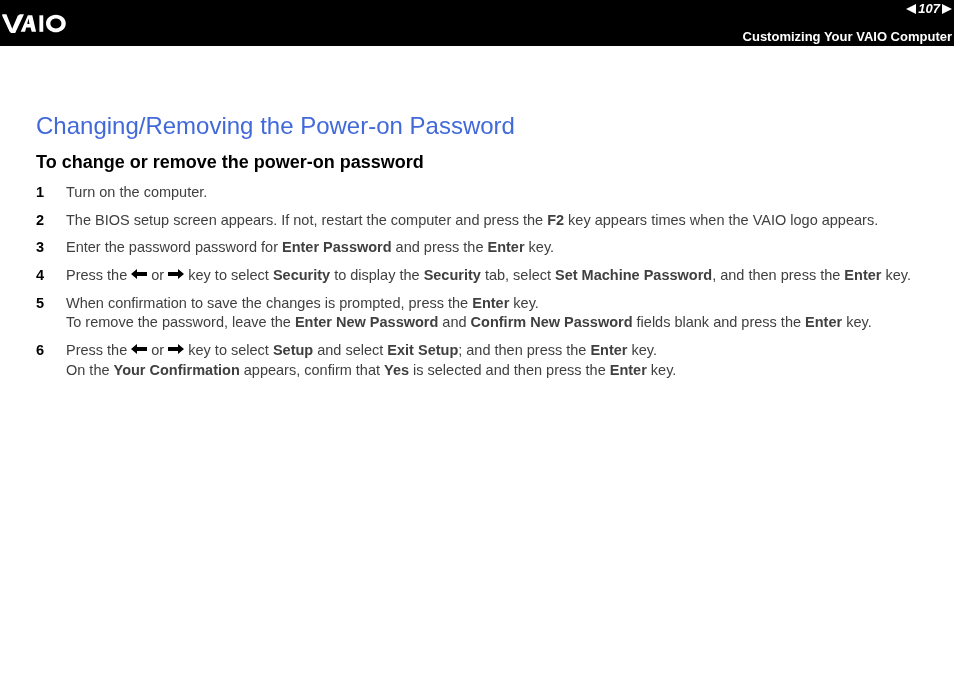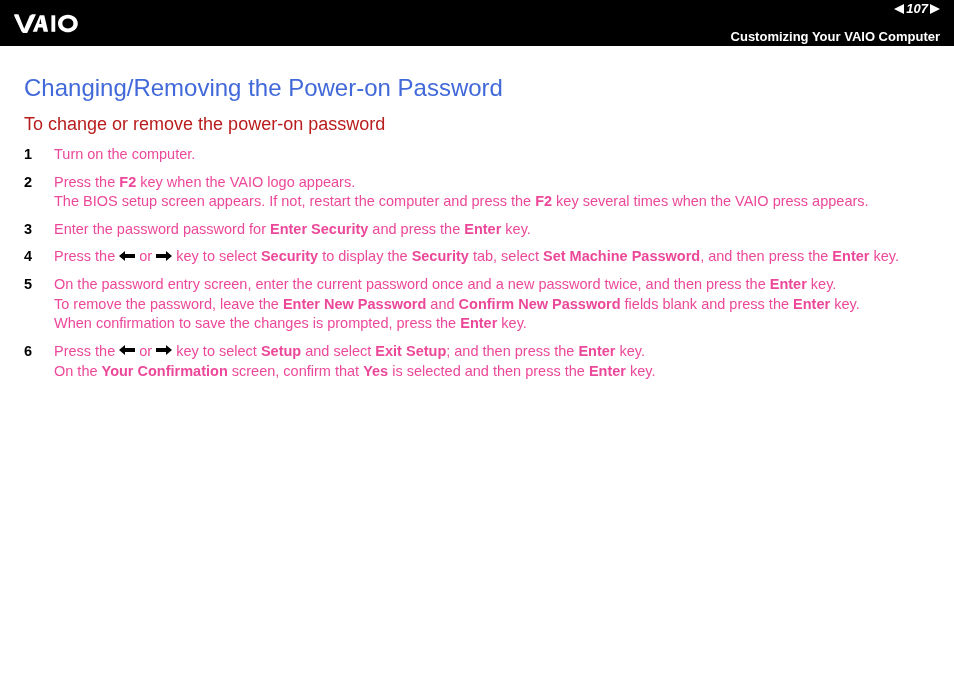--- a/index.html
+++ b/index.html
@@ -10,21 +10,21 @@
     width: 954px;
     height: 674px;
     overflow: hidden;
   }
   .header {
     background: #000;
     height: 46px;
     display: flex;
     justify-content: space-between;
     align-items: center;
-    padding: 0 14px;
+    padding: 0 2px;
     color: #fff;
   }
   .logo {
     display: flex;
     align-items: center;
   }
   .logo svg {
     height: 22px;
     width: auto;
   }
@@ -49,47 +49,49 @@
     width: 10px;
     height: 10px;
     display: block;
   }
   .section-label {
     font-weight: bold;
     font-size: 13px;
     margin-top: 12px;
   }
   .content {
-    padding: 28px 36px 0 24px;
+    padding: 28px 36px 0 36px;
+    margin-top: 38px;
   }
   h1 {
     color: #4169d9;
     font-weight: normal;
     font-size: 24px;
     margin: 0 0 12px 0;
   }
   .subtitle {
-    color: #b91c1c;
+    color: #000000;
     font-size: 18px;
     margin: 0 0 10px 0;
+    font-weight: bold;
   }
   .steps {
     list-style: none;
     padding: 0;
     margin: 0;
     counter-reset: step;
   }
   .steps li {
     counter-increment: step;
     position: relative;
     padding-left: 30px;
     margin-bottom: 8px;
     font-size: 14.5px;
     line-height: 1.35;
-    color: #ec4899;
+    color: #404040;
   }
   .steps li::before {
     content: counter(step);
     position: absolute;
     left: 0;
     top: 0;
     font-weight: bold;
     color: #000;
     font-size: 14.5px;
   }
@@ -152,62 +154,56 @@
   <div class="subtitle">To change or remove the power-on password</div>
 
   <ol class="steps">
 
     <li>
       <span class="line"><span>Turn on the computer.</span></span>
     </li>
 
     <li>
       <span class="line">
-        <span>Press the </span><b>F2</b><span> key when the VAIO logo appears.</span>
-      </span>
-      <span class="line">
-        <span>The BIOS setup screen appears. If not, restart the computer and press the </span><b>F2</b><span> key several times when the VAIO press appears.</span>
-      </span>
-    </li>
-
-    <li>
-      <span class="line">
-        <span>Enter the password password for </span><b>Enter Security</b><span> and press the </span><b>Enter</b><span> key.</span>
+        <span>The BIOS setup screen appears. If not, restart the computer and press the </span><b>F2</b><span> key appears times when the VAIO logo appears.</span>
+      </span>
+    </li>
+
+    <li>
+      <span class="line">
+        <span>Enter the password password for </span><b>Enter Password</b><span> and press the </span><b>Enter</b><span> key.</span>
       </span>
     </li>
 
     <li>
       <span class="line">
         <span>Press the </span><span class="key-arrow"><svg viewBox="0 0 16 10">
               <polygon points="0,5 6,0 6,3 16,3 16,7 6,7 6,10" fill="#000"></polygon>
             </svg></span><span> or </span><span class="key-arrow"><svg viewBox="0 0 16 10">
               <polygon points="16,5 10,0 10,3 0,3 0,7 10,7 10,10" fill="#000"></polygon>
             </svg></span><span> key to select </span><b>Security</b><span> to display the </span><b>Security</b><span> tab, select </span><b>Set Machine Password</b><span>, and then press the </span><b>Enter</b><span> key.</span>
       </span>
     </li>
 
     <li>
       <span class="line">
-        <span>On the password entry screen, enter the current password once and a new password twice, and then press the </span><b>Enter</b><span> key.</span>
+        <span>When confirmation to save the changes is prompted, press the </span><b>Enter</b><span> key.</span>
       </span>
       <span class="line">
         <span>To remove the password, leave the </span><b>Enter New Password</b><span> and </span><b>Confirm New Password</b><span> fields blank and press the </span><b>Enter</b><span> key.</span>
-      </span>
-      <span class="line">
-        <span>When confirmation to save the changes is prompted, press the </span><b>Enter</b><span> key.</span>
       </span>
     </li>
 
     <li>
       <span class="line">
         <span>Press the </span><span class="key-arrow"><svg viewBox="0 0 16 10">
               <polygon points="0,5 6,0 6,3 16,3 16,7 6,7 6,10" fill="#000"></polygon>
             </svg></span><span> or </span><span class="key-arrow"><svg viewBox="0 0 16 10">
               <polygon points="16,5 10,0 10,3 0,3 0,7 10,7 10,10" fill="#000"></polygon>
             </svg></span><span> key to select </span><b>Setup</b><span> and select </span><b>Exit Setup</b><span>; and then press the </span><b>Enter</b><span> key.</span>
       </span>
       <span class="line">
-        <span>On the </span><b>Your Confirmation</b><span> screen, confirm that </span><b>Yes</b><span> is selected and then press the </span><b>Enter</b><span> key.</span>
+        <span>On the </span><b>Your Confirmation</b><span> appears, confirm that </span><b>Yes</b><span> is selected and then press the </span><b>Enter</b><span> key.</span>
       </span>
     </li>
 
   </ol>
 </div>
 
 </body></html>

